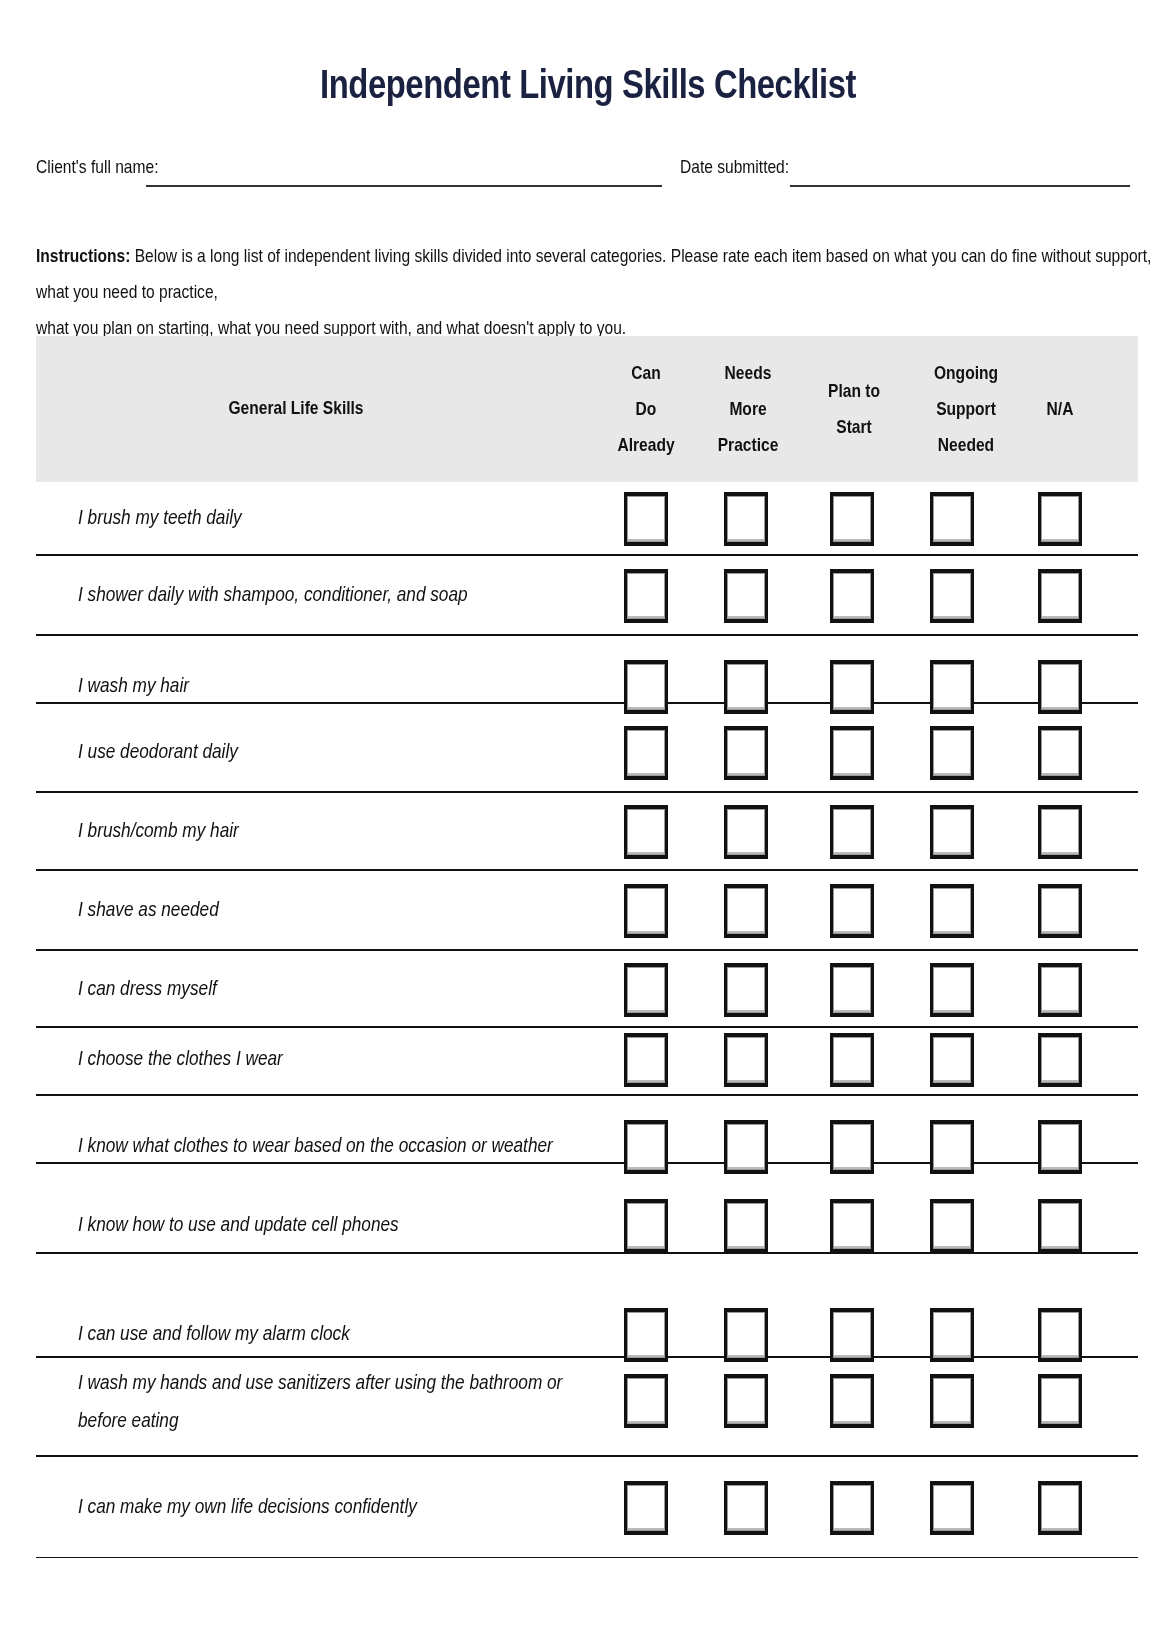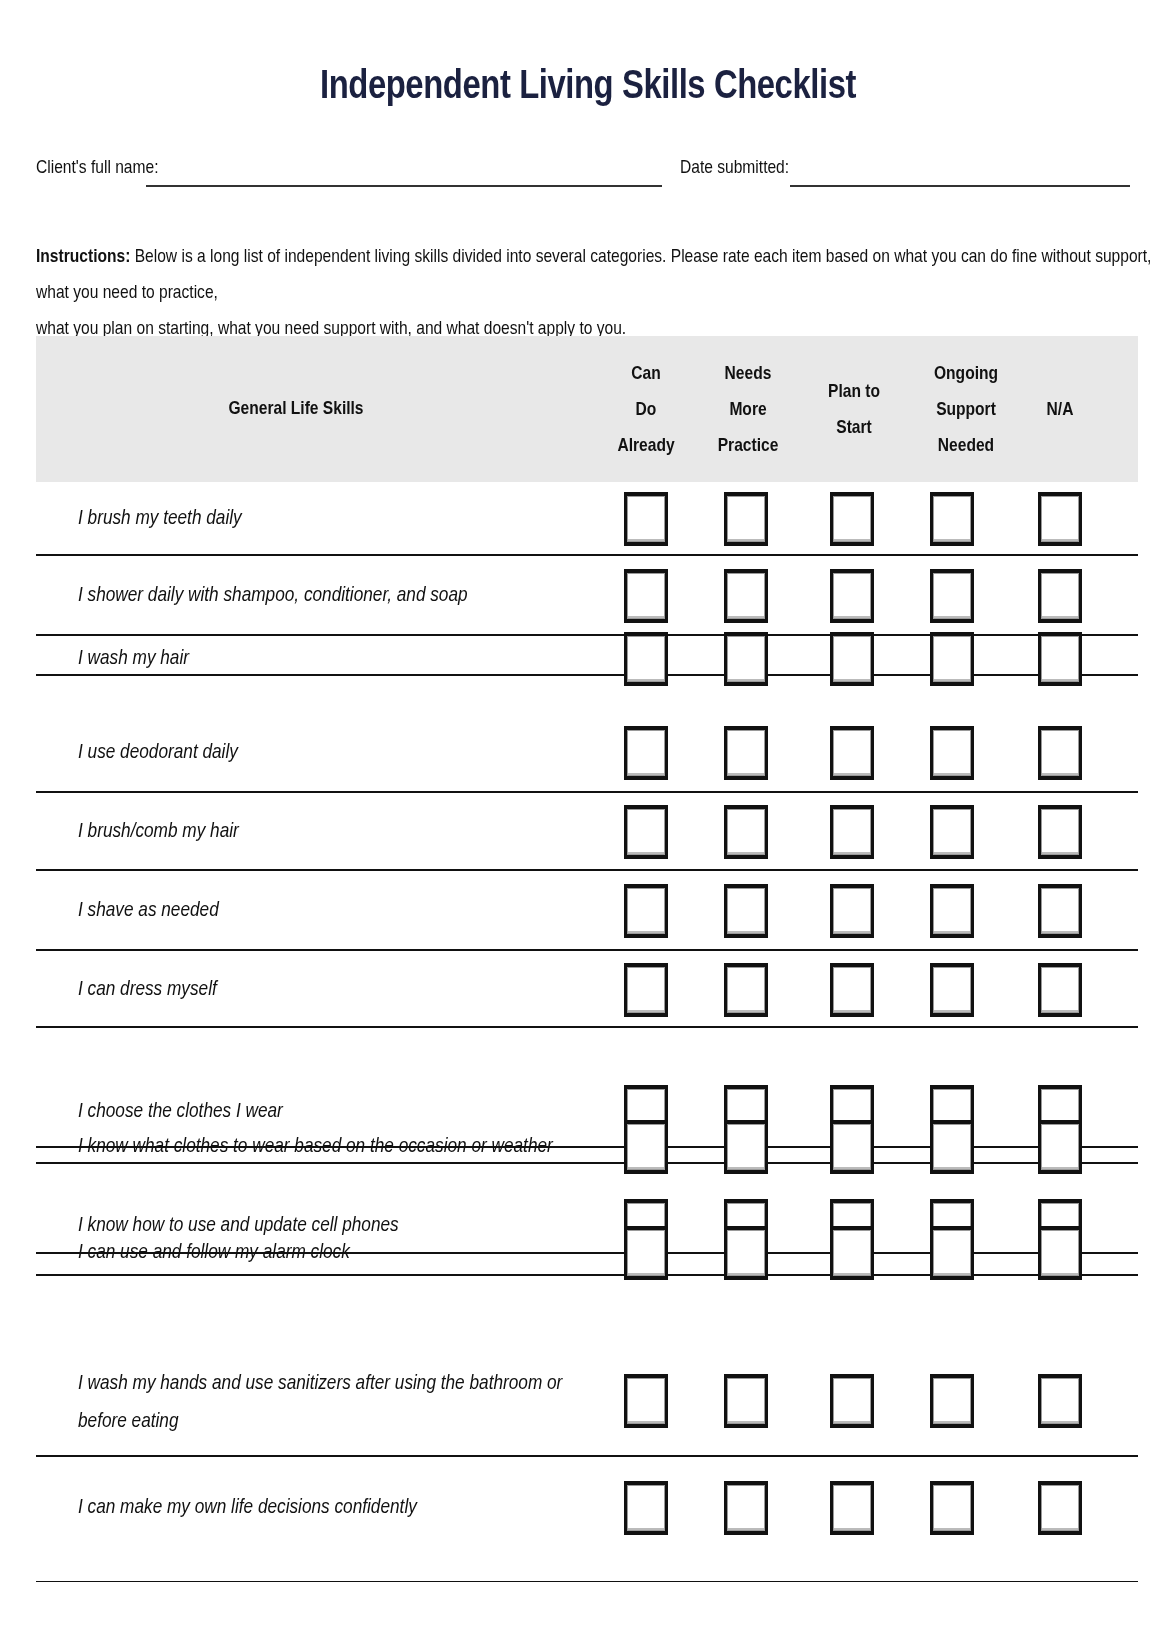--- a/index.html
+++ b/index.html
@@ -103,21 +103,21 @@
       <div class="cb" style="left: 1002px; top: 10px;"></div>
     </div>
     <div class="row" style="top: 556px; height: 80px;">
       <div class="row-label" style="top: 19px;">I shower daily with shampoo, conditioner, and soap</div>
       <div class="cb" style="left: 588px; top: 13px;"></div>
       <div class="cb" style="left: 688px; top: 13px;"></div>
       <div class="cb" style="left: 794px; top: 13px;"></div>
       <div class="cb" style="left: 894px; top: 13px;"></div>
       <div class="cb" style="left: 1002px; top: 13px;"></div>
     </div>
-    <div class="row" style="top: 620px; height: 56px;">
+    <div class="row" style="top: 648px; height: 56px;">
       <div class="row-label" style="top: 17.5px;">I wash my hair</div>
       <div class="cb" style="left: 588px; top: 11.5px;"></div>
       <div class="cb" style="left: 688px; top: 11.5px;"></div>
       <div class="cb" style="left: 794px; top: 11.5px;"></div>
       <div class="cb" style="left: 894px; top: 11.5px;"></div>
       <div class="cb" style="left: 1002px; top: 11.5px;"></div>
     </div>
     <div class="row" style="top: 713px; height: 80px;">
       <div class="row-label" style="top: 19px;">I use deodorant daily</div>
       <div class="cb" style="left: 588px; top: 13px;"></div>
@@ -143,21 +143,21 @@
       <div class="cb" style="left: 1002px; top: 13px;"></div>
     </div>
     <div class="row" style="top: 951px; height: 77px;">
       <div class="row-label" style="top: 17.5px;">I can dress myself</div>
       <div class="cb" style="left: 588px; top: 11.5px;"></div>
       <div class="cb" style="left: 688px; top: 11.5px;"></div>
       <div class="cb" style="left: 794px; top: 11.5px;"></div>
       <div class="cb" style="left: 894px; top: 11.5px;"></div>
       <div class="cb" style="left: 1002px; top: 11.5px;"></div>
     </div>
-    <div class="row" style="top: 1072px; height: 76px;">
+    <div class="row" style="top: 1020px; height: 76px;">
       <div class="row-label" style="top: 19px;">I choose the clothes I wear</div>
       <div class="cb" style="left: 588px; top: 13px;"></div>
       <div class="cb" style="left: 688px; top: 13px;"></div>
       <div class="cb" style="left: 794px; top: 13px;"></div>
       <div class="cb" style="left: 894px; top: 13px;"></div>
       <div class="cb" style="left: 1002px; top: 13px;"></div>
     </div>
     <div class="row" style="top: 1108px; height: 56px;">
       <div class="row-label" style="top: 18px;">I know what clothes to wear based on the occasion or weather</div>
       <div class="cb" style="left: 588px; top: 12px;"></div>
@@ -167,40 +167,40 @@
       <div class="cb" style="left: 1002px; top: 12px;"></div>
     </div>
     <div class="row" style="top: 1186px; height: 68px;">
       <div class="row-label" style="top: 19px;">I know how to use and update cell phones</div>
       <div class="cb" style="left: 588px; top: 13px;"></div>
       <div class="cb" style="left: 688px; top: 13px;"></div>
       <div class="cb" style="left: 794px; top: 13px;"></div>
       <div class="cb" style="left: 894px; top: 13px;"></div>
       <div class="cb" style="left: 1002px; top: 13px;"></div>
     </div>
-    <div class="row" style="top: 1214px; height: 62px;">
+    <div class="row" style="top: 1296px; height: 62px;">
       <div class="row-label" style="top: 18px;">I can use and follow my alarm clock</div>
       <div class="cb" style="left: 588px; top: 12px;"></div>
       <div class="cb" style="left: 688px; top: 12px;"></div>
       <div class="cb" style="left: 794px; top: 12px;"></div>
       <div class="cb" style="left: 894px; top: 12px;"></div>
       <div class="cb" style="left: 1002px; top: 12px;"></div>
     </div>
     <div class="row" style="top: 1344px; height: 113px;">
       <div class="row-label" style="top: 18.5px;">
         <div>I wash my hands and use sanitizers after using the bathroom or</div>
         <div>before eating</div>
       </div>
       <div class="cb" style="left: 588px; top: 29.5px;"></div>
       <div class="cb" style="left: 688px; top: 29.5px;"></div>
       <div class="cb" style="left: 794px; top: 29.5px;"></div>
       <div class="cb" style="left: 894px; top: 29.5px;"></div>
       <div class="cb" style="left: 1002px; top: 29.5px;"></div>
     </div>
-    <div class="row" style="top: 1457px; height: 125px; border-bottom-width: 1.5px;">
+    <div class="row" style="top: 1457px; height: 101px; border-bottom-width: 1.5px;">
       <div class="row-label" style="top: 29.5px;">I can make my own life decisions confidently</div>
       <div class="cb" style="left: 588px; top: 23.5px;"></div>
       <div class="cb" style="left: 688px; top: 23.5px;"></div>
       <div class="cb" style="left: 794px; top: 23.5px;"></div>
       <div class="cb" style="left: 894px; top: 23.5px;"></div>
       <div class="cb" style="left: 1002px; top: 23.5px;"></div>
     </div>
   </div>
 
 </body></html>

